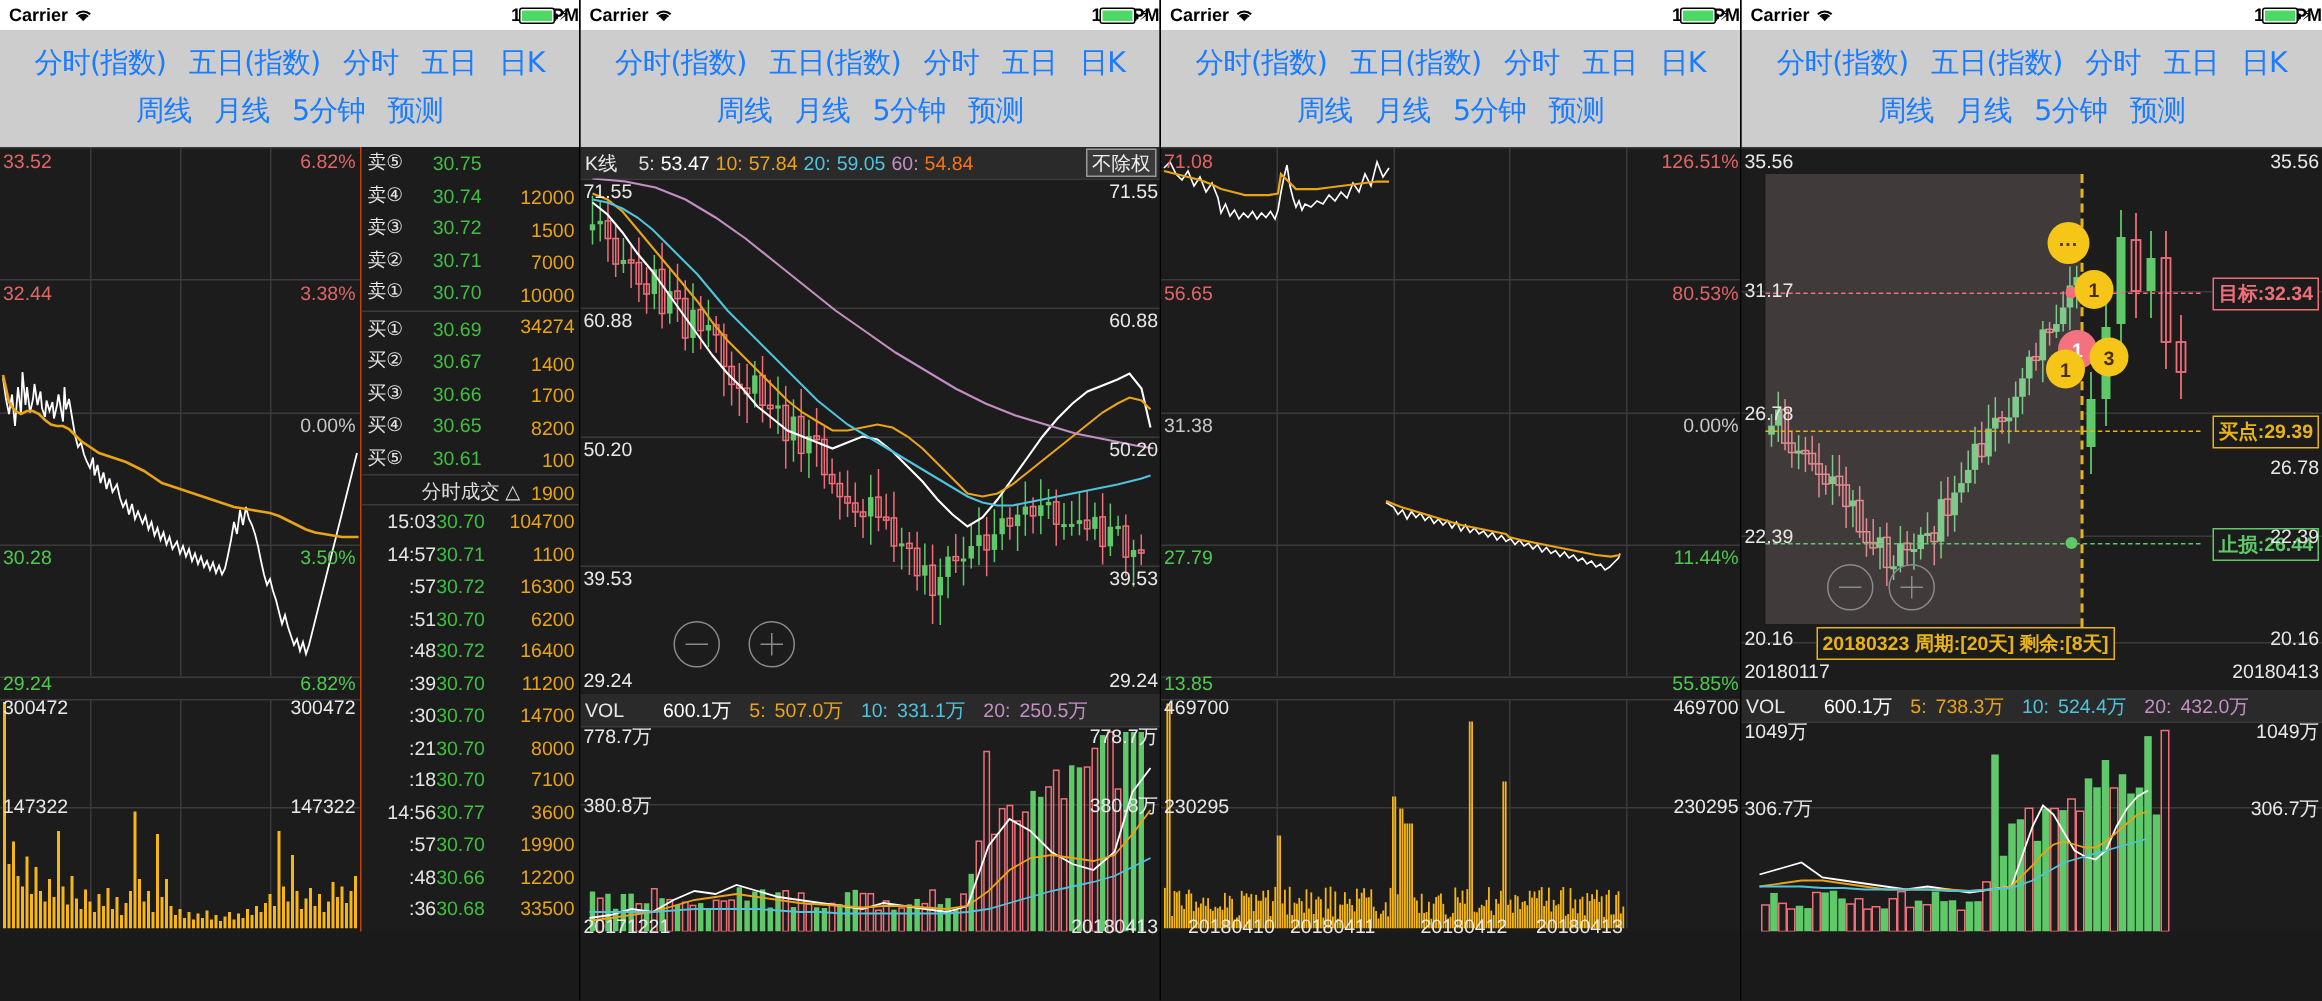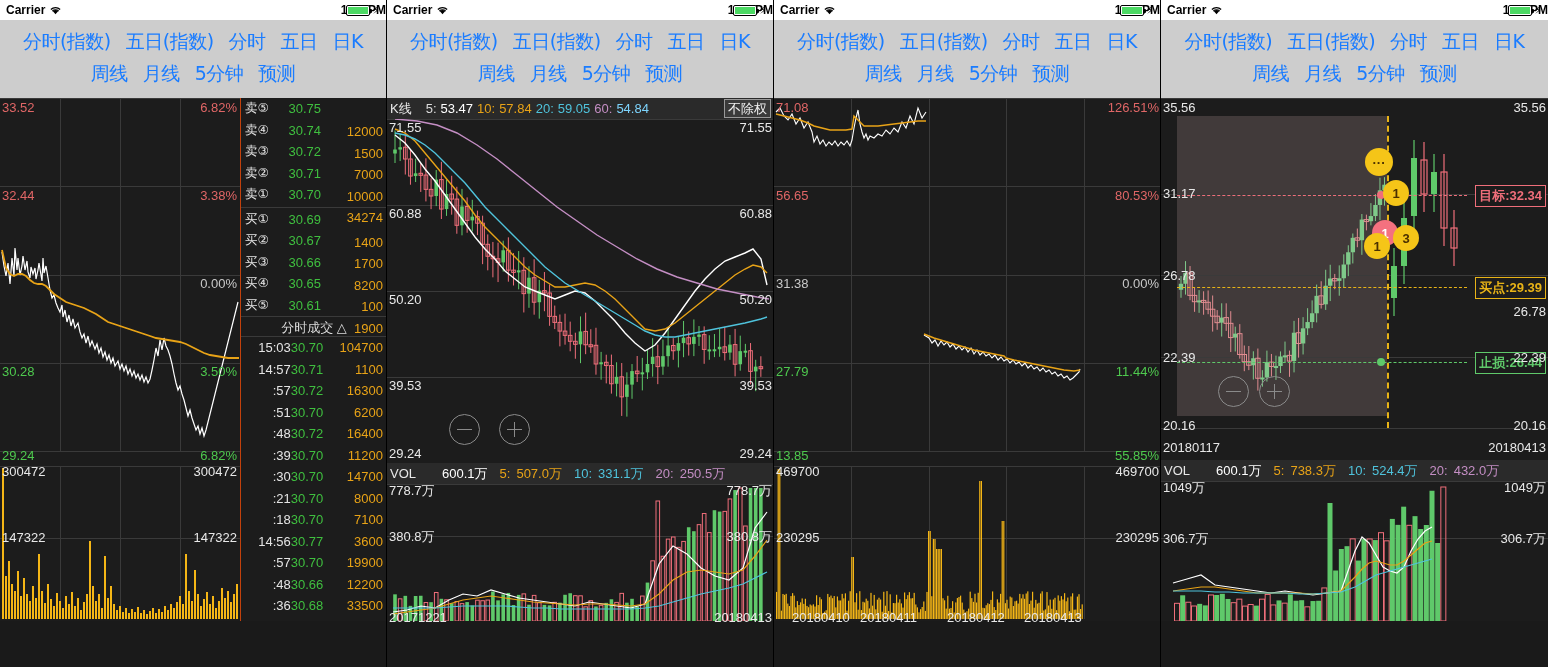--- a/index.html
+++ b/index.html
@@ -477,21 +477,21 @@
     <div class="panelbody">
       <div class="kheader">
         <span class="kh-name">K线</span>
         <span class="kh-k" style="color:#dcdcdc">5:</span>
         <span style="color:#ffffff">53.47</span>
         <span style="color:#e8a317">10:</span>
         <span style="color:#e8a317">57.84</span>
         <span style="color:#4fc3dc">20:</span>
         <span style="color:#4fc3dc">59.05</span>
         <span style="color:#c48ec4">60:</span>
-        <span style="color:#7dd3fc">54.84</span>
+        <span style="color:#f97316">54.84</span>
         <span class="kh-badge">不除权</span>
       </div>
 
       <div class="axisline" style="left:0;top:21px;width:387px;height:1px;"></div>
       <div class="axisline" style="left:0;top:107px;width:387px;height:1px;"></div>
       <div class="axisline" style="left:0;top:193px;width:387px;height:1px;"></div>
       <div class="axisline" style="left:0;top:279px;width:387px;height:1px;"></div>
       <div class="axisline" style="left:0;top:365px;width:387px;height:1px;"></div>
 
       <svg class="curve" style="top:21px;" width="387" height="344">
@@ -1203,20 +1203,21 @@
       <div class="dashline" style="left:16px;top:97px;width:290px;border-color:#ef6e7a;"></div>
       <div class="dashline" style="left:16px;top:189px;width:290px;border-color:#e8b317;"></div>
       <div class="dashline" style="left:16px;top:264px;width:290px;border-color:#5fc96a;"></div>
 
       <div style="position:absolute;left:216px;top:93px;width:8px;height:8px;border-radius:50%;background:#ef6e7a;"></div>
       <div style="position:absolute;left:216px;top:260px;width:8px;height:8px;border-radius:50%;background:#5fc96a;"></div>
 
       <div class="annbox target" style="right:2px;top:87px;">目标:32.34</div>
       <div class="annbox buy" style="right:2px;top:179px;">买点:29.39</div>
       <div class="annbox stop" style="right:2px;top:254px;">止损:26.44</div>
+      <div class="annbox period" style="left:50px;top:320px;">20180323 周期:[20天] 剩余:[8天]</div>
 
       <div class="marker y" style="left:204px;top:50px;width:28px;height:28px;">···</div>
       <div class="marker y" style="left:222px;top:82px;width:26px;height:26px;">1</div>
       <div class="marker r" style="left:211px;top:122px;width:26px;height:26px;">1</div>
       <div class="marker y" style="left:232px;top:127px;width:26px;height:26px;">3</div>
       <div class="marker y" style="left:203px;top:135px;width:26px;height:26px;">1</div>
 
       <span class="lbl white" style="left:2px;top:2px;">35.56</span>
       <span class="lbl white" style="right:2px;top:2px;">35.56</span>
       <span class="lbl white" style="left:2px;top:88px;">31.17</span>

